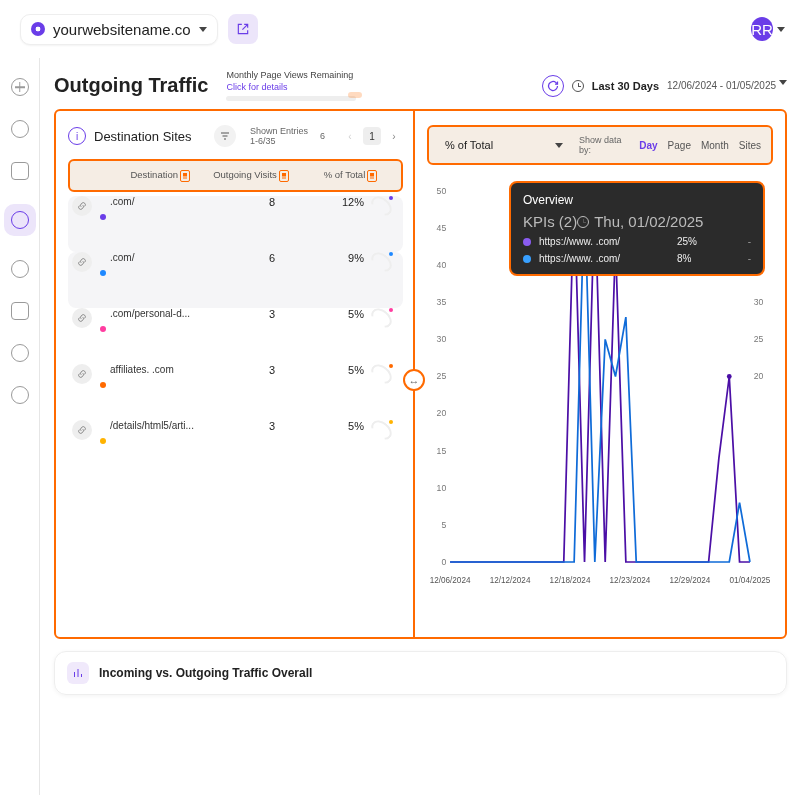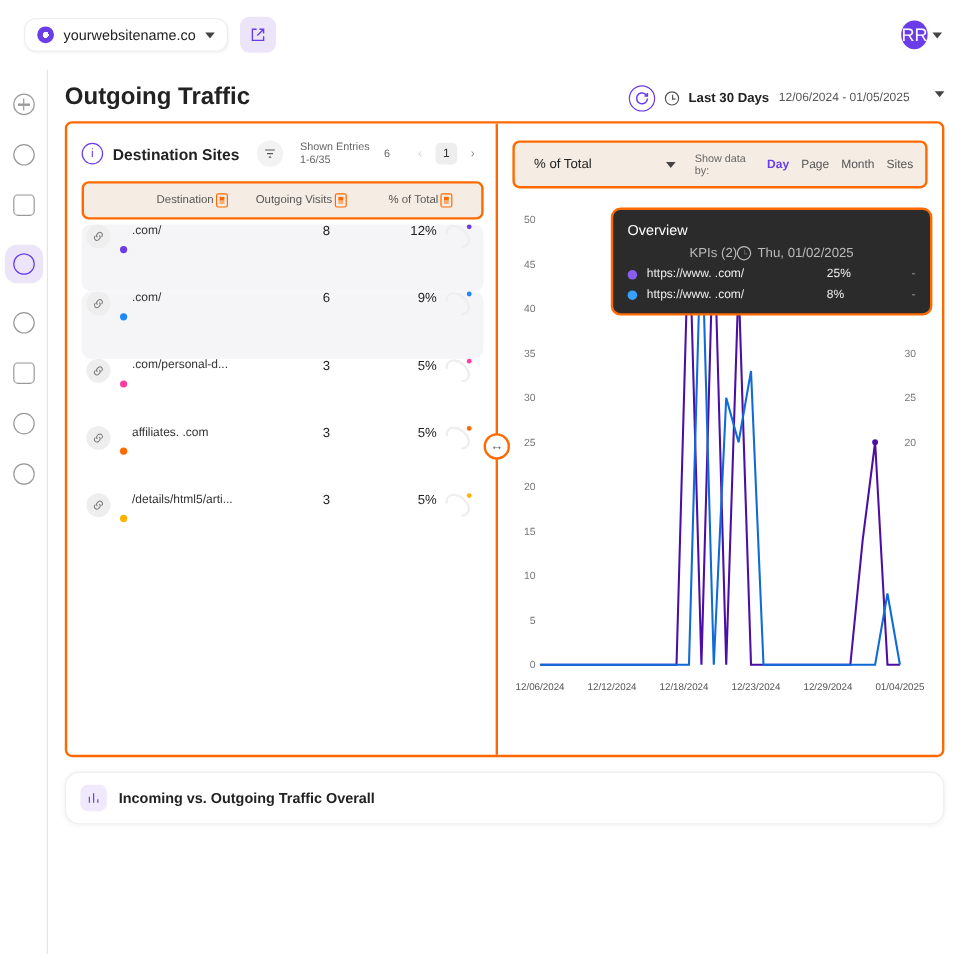--- a/index.html
+++ b/index.html
@@ -18,21 +18,21 @@
     --blue:#1e88ff;
     --series1:#4b0fa6;
     --series2:#0f6bd8;
   }
   *{box-sizing:border-box;font-family:Arial,Helvetica,sans-serif}
   body{margin:0;background:var(--bg);width:795px;height:795px;overflow:hidden;color:var(--text);position:relative}
   
   .topbar{display:flex;align-items:center;height:58px;padding:0 10px 0 20px;gap:10px}
   .site-chip{display:flex;align-items:center;gap:8px;background:#fff;border:1px solid #eee;border-radius:10px;padding:6px 10px;box-shadow:0 1px 2px rgba(0,0,0,.05)}
   .site-chip .chip-icon{width:14px;height:14px;border-radius:50%;background:radial-gradient(circle,#fff 25%,var(--purple) 26%);}
-  .site-chip span{font-size:12px}
+  .site-chip span{font-size:15px}
   .chev-down{width:0;height:0;border-left:4px solid transparent;border-right:4px solid transparent;border-top:5px solid #444}
   .square-btn{width:30px;height:30px;border-radius:8px;background:#ece5fa;display:flex;align-items:center;justify-content:center}
   .ext-icon svg{width:14px;height:14px;stroke:var(--purple)}
   .spacer{flex:1}
   .avatar-group{display:flex;align-items:center;gap:4px}
   .avatar{width:22px;height:24px;border-radius:50%;background:var(--purple);color:#fff;font-size:15px;display:flex;align-items:center;justify-content:center}
   
   .rail{position:absolute;left:0;top:58px;bottom:0;width:40px;border-right:1px solid var(--gray-line);display:flex;flex-direction:column;align-items:center;padding-top:20px;gap:24px;background:#fff;z-index:3}
   .rail .ricon{width:18px;height:18px;border:1.5px solid #9a9a9a;border-radius:50%;position:relative}
   .rail .ricon.square{border-radius:4px}
@@ -47,29 +47,29 @@
   .page-title{font-size:20px;font-weight:700}
   .sub{line-height:1.3}
   .sub .l1{font-size:9px;color:#444}
   .sub .l2{font-size:9px;color:var(--purple)}
   .sub-bar{position:relative;width:130px;height:5px;border-radius:3px;background:#eee;margin-top:3px}
   .sub-bar::after{content:"";position:absolute;right:-6px;top:-4px;width:14px;height:6px;border-radius:3px;background:var(--orange);opacity:.25}
   .hdr-right{margin-left:auto;display:flex;align-items:center;gap:8px}
   .icon-btn{width:22px;height:22px;border-radius:50%;display:flex;align-items:center;justify-content:center}
   .icon-btn.refresh{border:1.5px solid var(--purple);color:var(--purple)}
   .range-label{font-size:11px;font-weight:600;display:flex;align-items:center;gap:5px}
-  .range-dates{font-size:10px;color:#555;display:flex;align-items:flex-start;gap:21px}
+  .range-dates{font-size:10px;color:#555;display:flex;align-items:flex-start;gap:3px}
   
   .panel{border:2px solid var(--orange);border-radius:6px;position:relative;display:flex;height:530px}
   .panel .vsplit{position:absolute;top:0;bottom:0;left:357px;width:2px;background:var(--orange)}
   .midhandle{position:absolute;left:347px;top:258px;width:22px;height:22px;border-radius:50%;background:#fff;border:2px solid var(--orange);display:flex;align-items:center;justify-content:center;font-size:11px;color:#666;z-index:6}
   
   .left{width:357px;padding:14px 10px 0 12px}
   .lhdr{display:flex;align-items:center;gap:8px}
-  .lhdr .title{font-size:13px;font-weight:700}
+  .lhdr .title{font-size:13px;font-weight:400}
   .circle-icon{width:18px;height:18px;border-radius:50%;border:1.5px solid var(--purple);display:flex;align-items:center;justify-content:center;color:var(--purple);font-size:10px}
   .lhdr .fbtn{margin-left:auto;width:22px;height:22px;border-radius:50%;background:#f2f2f2;display:flex;align-items:center;justify-content:center;font-size:10px}
   .entries{font-size:9px;color:#666;line-height:1.2;margin-left:6px}
   .pager{display:flex;align-items:center;gap:4px;margin-left:8px}
   .pg{width:18px;height:18px;border-radius:4px;display:flex;align-items:center;justify-content:center;font-size:10px;color:#888}
   .pg.num{background:#eee;color:#333}
   .pg.disabled{opacity:.4}
   
   .colhdr{margin-top:12px;padding:8px 6px;border:2px solid var(--orange);border-radius:6px;background:var(--beige);display:flex;align-items:center;font-size:9.5px;color:#555}
   .colhdr .c1{flex:0 0 120px;text-align:right;padding-right:6px}
@@ -97,27 +97,27 @@
   .rtoolbar{display:flex;align-items:center;gap:10px;border:2px solid var(--orange);border-radius:6px;background:var(--beige);padding:8px 10px}
   .sel{flex:0 0 130px;display:flex;align-items:center;justify-content:space-between;font-size:11px;background:#fff0;padding:4px 6px}
   .rlab{font-size:9px;color:#666}
   .seg{display:flex;gap:10px;font-size:10px}
   .seg span{color:#555}
   .seg .active{color:var(--purple);font-weight:700}
   
   .chart{position:relative;margin-top:14px;height:420px}
   .chart svg{position:absolute;inset:0;width:100%;height:100%}
   
-  .overview{position:absolute;top:70px;right:8px;left:96px;background:var(--tooltip);color:#eee;border:2px solid var(--orange);border-radius:8px;padding:10px 12px;font-size:10px;z-index:5}
+  .overview{position:absolute;top:70px;right:20px;left:96px;background:var(--tooltip);color:#eee;border:2px solid var(--orange);border-radius:8px;padding:10px 12px;font-size:10px;z-index:5}
   .overview .ov-title{font-size:12px;margin-bottom:6px;color:#fff}
   .overview .ov-row{display:flex;align-items:center;margin-top:6px;gap:8px}
   .overview .ov-row .kdot{width:8px;height:8px;border-radius:50%}
   .overview .ov-row .kname{flex:1}
   .overview .ov-row .kval{width:46px;text-align:left}
-  .overview .ov-meta{display:flex;align-items:center;justify-content:center;color:#bbb;font-size:11px}
+  .overview .ov-meta{display:flex;align-items:center;justify-content:flex-start;color:#bbb;font-size:15px}
   
   .card2{margin-top:12px;height:44px;border:1px solid #eee;border-radius:12px;display:flex;align-items:center;padding:0 12px;gap:10px;box-shadow:0 1px 4px rgba(0,0,0,.05)}
   .card2 .c2icon{width:22px;height:22px;border-radius:6px;background:#f0e9fb;display:flex;align-items:center;justify-content:center;color:var(--purple);font-size:11px}
   .card2 .c2title{font-size:12px;font-weight:600}
   .card2 .right-ctrls{margin-left:auto;display:flex;align-items:center;gap:10px}
   .cmp{font-size:9px;text-align:right;line-height:1.2}
   .cmp .l1{color:var(--purple)}
   .cmp .l2{color:#888}
   .toggle{width:28px;height:14px;border-radius:8px;background:#ddd;position:relative}
   .toggle::after{content:"";position:absolute;left:1px;top:1px;width:12px;height:12px;border-radius:50%;background:#fff;box-shadow:0 1px 2px rgba(0,0,0,.2)}
@@ -156,20 +156,25 @@
   <div class="ricon"></div>
   <div class="ricon square"></div>
   <div class="ricon"></div>
   <div class="ricon"></div>
 </div>
 
 <div class="main">
 
   <div class="page-header">
     <div class="page-title">Outgoing Traffic</div>
+    <div class="sub">
+      <div class="l1">Monthly Page Views Remaining</div>
+      <div class="l2">Click for details</div>
+      <div class="sub-bar"></div>
+    </div>
     <div class="hdr-right">
       <div class="icon-btn refresh">
         <svg width="12" height="12" viewBox="0 0 24 24" fill="none" stroke="currentColor" stroke-width="2.5">
             <path d="M21 12a9 9 0 1 1-3-6.7L21 8"></path>
             <path d="M21 3v5h-5"></path>
           </svg>
       </div>
       <span class="clock-icon"></span>
       <span class="range-label">Last 30 Days</span>
       <span class="range-dates">

